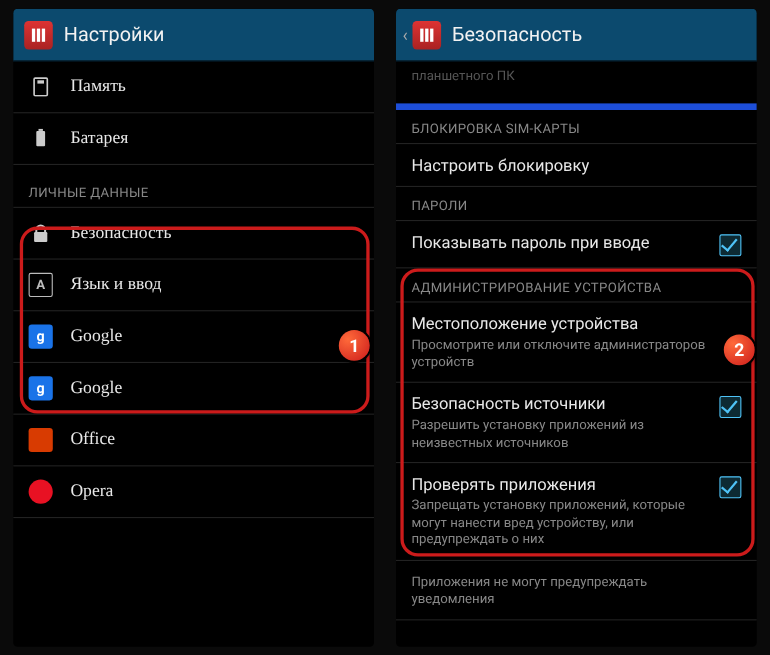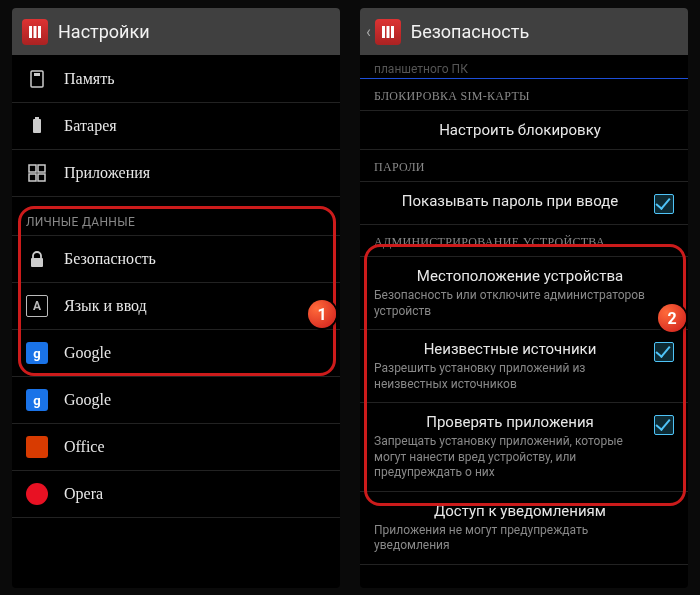--- a/index.html
+++ b/index.html
@@ -16,21 +16,21 @@
   .phone {
     width: 330px;
     height: 580px;
     background: #000;
     border-radius: 4px;
     overflow: hidden;
     position: relative;
   }
   .titlebar {
     height: 48px;
-    background: #404040;
+    background: #0c4a6e;
     display: flex;
     align-items: center;
     padding: 0 10px;
     border-bottom: 1px solid #000;
   }
   .titlebar.sub { padding-left: 6px; }
   .back-chev {
     color: #aaa;
     font-size: 16px;
     margin-right: 4px;
@@ -71,21 +71,21 @@
   .row-icon.app { border-radius:3px; }
   .row-label { flex:1;font-family:Liberation Serif, serif; }
   .section-header {
     color: #888;
     font-size: 12px;
     text-transform: uppercase;
     padding: 18px 14px 6px;
     letter-spacing: 0.3px;
     border-bottom: 1px solid #222;
   }
-  .section-header.tight { padding-top: 10px; font-family: Liberation Serif, serif; }
+  .section-header.tight { padding-top: 10px; }
   .highlight-box {
     position: absolute;
     border: 3px solid #cc1b1b;
     border-radius: 16px;
     pointer-events: none;
   }
   .badge {
     position: absolute;
     width: 28px; height: 28px;
     border-radius: 50%;
@@ -99,21 +99,21 @@
   }
   
   .row2 {
     padding: 10px 14px;
     border-bottom: 1px solid #222;
     color:#e8e8e8;
     display:flex;
     align-items:flex-start;
   }
   .row2 .textcol { flex:1; padding-right:8px; }
-  .row2 .t { font-size:15px; line-height:1.25;text-align:center; }
+  .row2 .t { font-size:15px; line-height:1.25; }
   .row2 .s { font-size:12px; color:#888; line-height:1.3; margin-top:2px; }
   .check {
     width:20px; height:20px;
     border:1px solid #4fc3f7;
     border-radius:2px;
     flex-shrink:0;
     margin-top:2px;
     position:relative;
     background:#0d2a33;
   }
@@ -156,31 +156,20 @@
     </div>
     <div class="row">
       <div class="row-icon">
           <svg width="18" height="18" viewBox="0 0 18 18">
             <rect x="5" y="2" width="8" height="14" rx="1" fill="#ccc"></rect>
             <rect x="7" y="0" width="4" height="2" fill="#ccc"></rect>
           </svg>
         </div>
       <div class="row-label">Батарея</div>
     </div>
-    <div class="row">
-      <div class="row-icon">
-          <svg width="18" height="18" viewBox="0 0 18 18">
-            <rect x="1" y="1" width="7" height="7" fill="none" stroke="#ccc" stroke-width="1.5"></rect>
-            <rect x="10" y="1" width="7" height="7" fill="none" stroke="#ccc" stroke-width="1.5"></rect>
-            <rect x="1" y="10" width="7" height="7" fill="none" stroke="#ccc" stroke-width="1.5"></rect>
-            <rect x="10" y="10" width="7" height="7" fill="none" stroke="#ccc" stroke-width="1.5"></rect>
-          </svg>
-        </div>
-      <div class="row-label">Приложения</div>
-    </div>
 
     <div class="section-header">ЛИЧНЫЕ ДАННЫЕ</div>
 
     <div class="row">
       <div class="row-icon">
           <svg width="18" height="18" viewBox="0 0 18 18">
             <rect x="3" y="8" width="12" height="9" rx="1" fill="#ccc"></rect>
             <path d="M5 8 V6 a4 4 0 0 1 8 0 V8" fill="none" stroke="#ccc" stroke-width="1.8"></path>
           </svg>
         </div>
@@ -227,21 +216,21 @@
     <div class="app-icon">
       <svg width="16" height="16" viewBox="0 0 16 16">
           <rect x="2" y="2" width="3" height="12" fill="#fff"></rect>
           <rect x="6.5" y="2" width="3" height="12" fill="#fff"></rect>
           <rect x="11" y="2" width="3" height="12" fill="#fff"></rect>
         </svg>
     </div>
     <div class="title-text">Безопасность</div>
   </div>
 
-  <div class="row2 truncated" style="padding-top:4px;padding-bottom:0;border-bottom:1px solid #1d4ed8">
+  <div class="row2 truncated" style="padding-top:4px;padding-bottom:16px;border-bottom:6px solid #1d4ed8">
     <div class="textcol">
         <div class="s">планшетного ПК</div>
       </div>
   </div>
 
   <div class="section-header tight">БЛОКИРОВКА SIM-КАРТЫ</div>
   <div class="row2">
     <div class="textcol">
         <div class="t">Настроить блокировку</div>
       </div>
@@ -253,40 +242,39 @@
         <div class="t">Показывать пароль при вводе</div>
       </div>
     <div class="check"></div>
   </div>
 
   <div class="section-header tight">АДМИНИСТРИРОВАНИЕ УСТРОЙСТВА</div>
 
   <div class="row2">
     <div class="textcol">
       <div class="t">Местоположение устройства</div>
-      <div class="s">Безопасность или отключите администраторов устройств</div>
-    </div>
-  </div>
-  <div class="row2">
-    <div class="textcol">
-      <div class="t">Неизвестные источники</div>
+      <div class="s">Просмотрите или отключите администраторов устройств</div>
+    </div>
+  </div>
+  <div class="row2">
+    <div class="textcol">
+      <div class="t">Безопасность источники</div>
       <div class="s">Разрешить установку приложений из неизвестных источников</div>
     </div>
     <div class="check"></div>
   </div>
   <div class="row2">
     <div class="textcol">
       <div class="t">Проверять приложения</div>
       <div class="s">Запрещать установку приложений, которые могут нанести вред устройству, или предупреждать о них</div>
     </div>
     <div class="check"></div>
   </div>
   <div class="row2">
     <div class="textcol">
-      <div class="t">Доступ к уведомлениям</div>
       <div class="s">Приложения не могут предупреждать уведомления</div>
     </div>
   </div>
 
   <div class="row2 truncated" style="border-bottom:none">
     
   </div>
 
   <div class="highlight-box" style="left:4px; top:236px; width:322px; height:262px;"></div>
   <div class="badge" style="left:298px; top:296px;">2</div>

